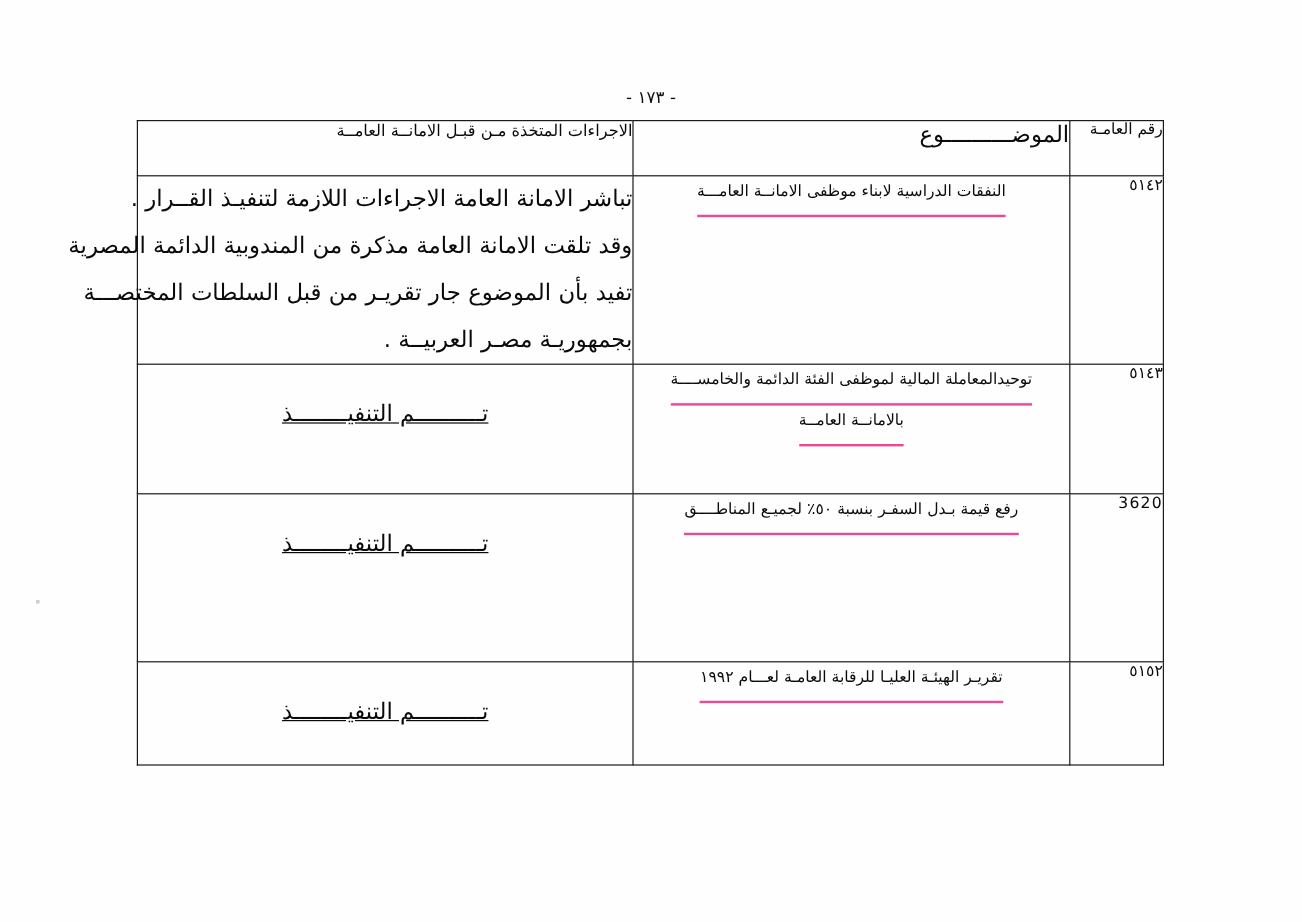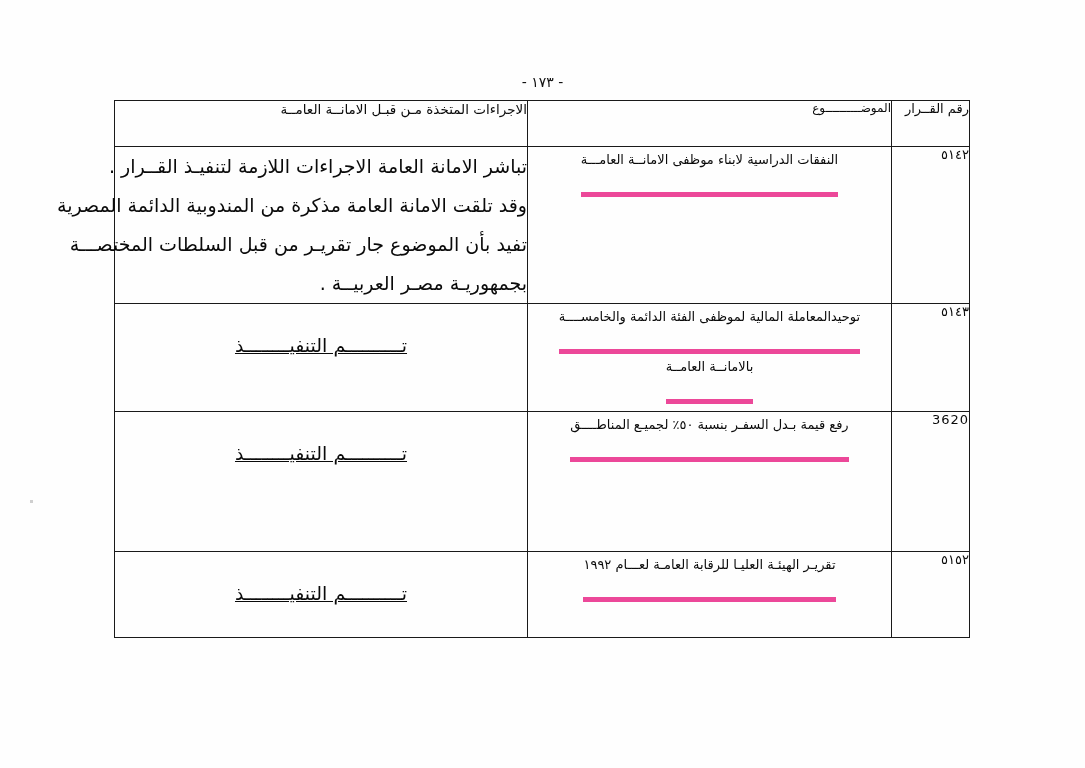--- a/index.html
+++ b/index.html
@@ -57,21 +57,21 @@
     height: 46px;
     text-align: right;
     font-size: 13.5px;
     font-weight: normal;
     letter-spacing: 0.5px;
     padding-top: 14px;
     box-sizing: border-box;
     white-space: nowrap;
   }
   .hdr-num { font-size: 13px; }
-  .hdr-subject { font-size: 12px; }
+  .hdr-subject { font-size: 19px; }
   .hdr-action { font-size: 13.5px; }
 
   .num-cell {
     text-align: right;
     font-size: 13px;
     letter-spacing: 1px;
     padding-top: 22px;
     box-sizing: border-box;
   }
   .subject-cell {
@@ -79,23 +79,23 @@
     line-height: 2.0;
     padding: 18px 18px 10px 18px;
     text-align: center;
     box-sizing: border-box;
   }
   .subject-cell .line {
     display: block;
     white-space: nowrap;
   }
   .subject-cell .underline {
-    border-bottom: 5px solid #ec4899;
+    border-bottom: 2px solid #ec4899;
     display: inline-block;
-    padding-bottom: 19px;
+    padding-bottom: 6px;
   }
   .action-cell {
     font-size: 19px;
     line-height: 2.05;
     padding: 18px 22px 10px 22px;
     text-align: justify;
     box-sizing: border-box;
   }
   .action-cell .line {
     display: block;
@@ -129,21 +129,21 @@
 
   <div class="table-wrap">
     <table class="doc-table">
       <colgroup>
         <col class="c-num">
         <col class="c-subject">
         <col class="c-action">
       </colgroup>
       <thead>
         <tr>
-          <th class="hdr-cell hdr-num">رقم القــرار</th>
+          <th class="hdr-cell hdr-num">رقم العامـة</th>
           <th class="hdr-cell hdr-subject">الموضــــــــــوع</th>
           <th class="hdr-cell hdr-action">الاجراءات المتخذة مـن قبـل الامانــة العامــة</th>
         </tr>
       </thead>
       <tbody>
         <tr class="row1">
           <td class="num-cell">٥١٤٢</td>
           <td class="subject-cell">
             <span class="line"><span class="underline">النفقات الدراسية لابناء موظفى الامانــة العامـــة</span></span>
           </td>

